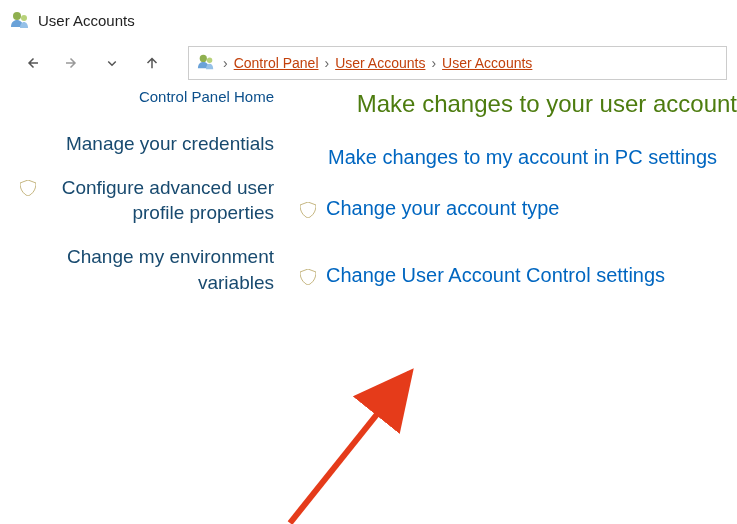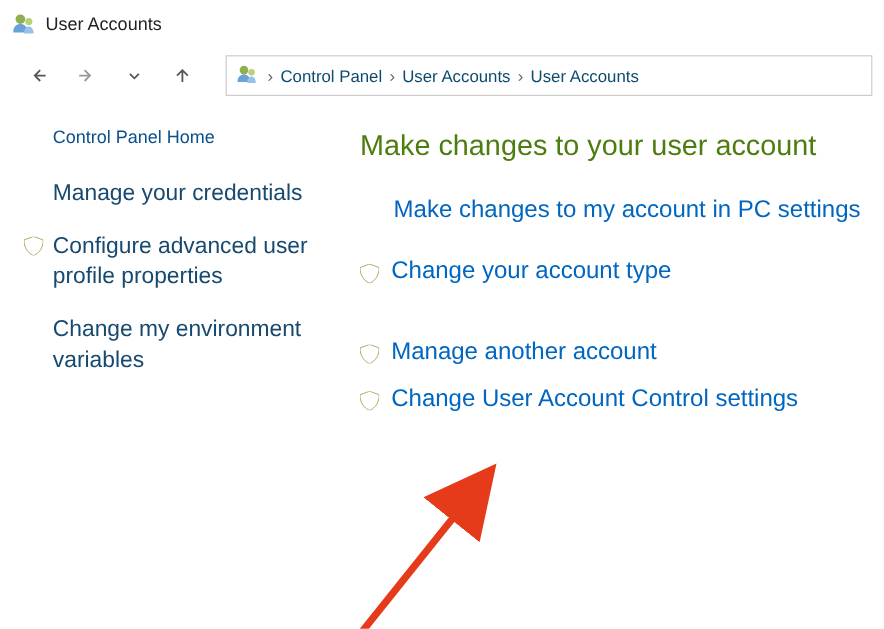--- a/index.html
+++ b/index.html
@@ -37,32 +37,33 @@
       display: flex;
       align-items: center;
       gap: 6px;
       border: 1px solid #ccc;
       height: 34px;
       padding: 0 8px;
       margin-left: 10px;
       background: #fff;
     }
     .addr .crumb {
-      color: #0c4a6e;
+      color: #c2410c;
       font-size: 14px;
       cursor: default;
       white-space: nowrap;
+      text-decoration: underline;
     }
     .addr .chev {
       color: #666;
     }
     .content {
       display: flex;
-      margin-top: 18px;
       position: relative;
+      text-align: right;
     }
     .sidebar {
       width: 300px;
       padding-left: 44px;
       padding-right: 26px;
     }
     .sidebar .cph {
       color: #0b4f8b;
       font-size: 15px;
       margin-bottom: 26px;
@@ -219,26 +220,20 @@
 
     <div class="link-row">
       <span class="shield"><svg viewBox="0 0 16 16" width="16" height="16">
             <use href="#shield-icon-sym"></use>
           </svg></span>
       <a class="link">Change your account type</a>
     </div>
 
     <div class="spacer"></div>
 
-    <div class="link-row">
-      <span class="shield"><svg viewBox="0 0 16 16" width="16" height="16">
-            <use href="#shield-icon-sym"></use>
-          </svg></span>
-      <a class="link">Manage another account</a>
-    </div>
 
     <div class="link-row">
       <span class="shield"><svg viewBox="0 0 16 16" width="16" height="16">
             <use href="#shield-icon-sym"></use>
           </svg></span>
       <a class="link">Change User Account Control settings</a>
     </div>
   </div>
 
   <svg class="arrow-annot" width="180" height="180" viewBox="0 0 180 180">

